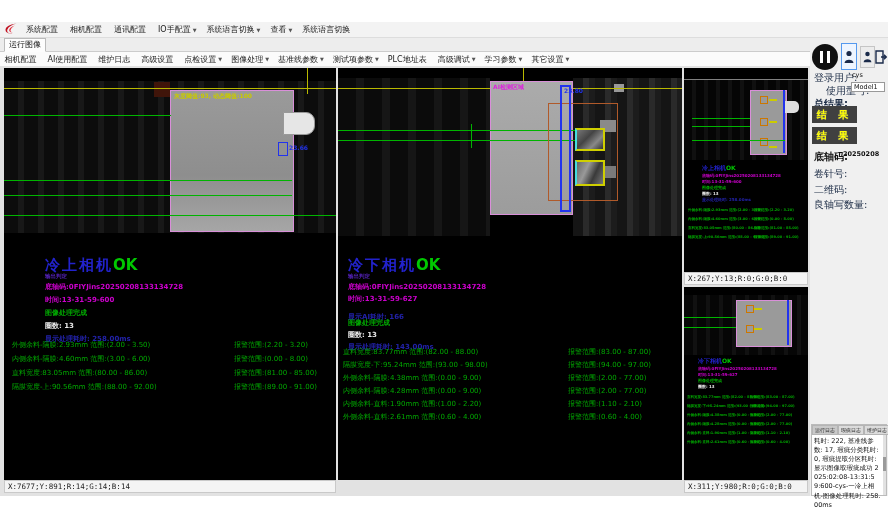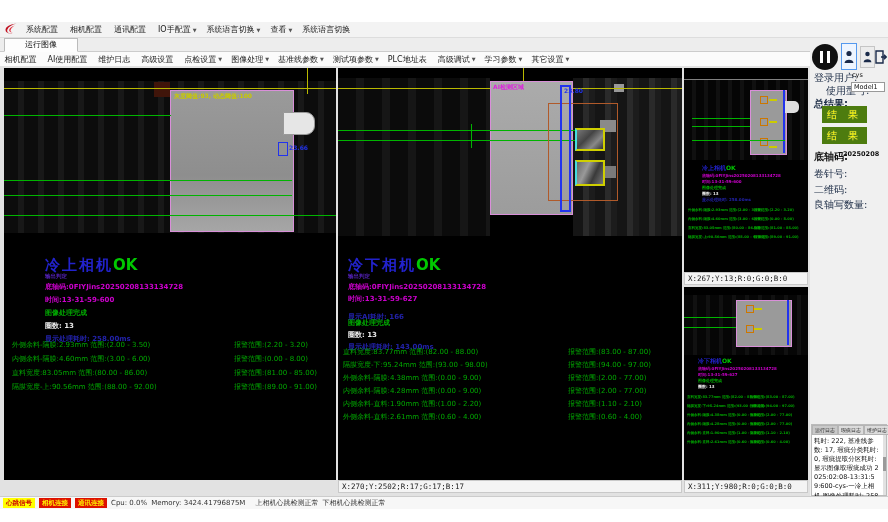--- a/index.html
+++ b/index.html
@@ -7,41 +7,41 @@
   .abs{position:absolute}
   .txt{position:absolute;white-space:nowrap}
   
   .titlebar{position:absolute;left:0;top:0;width:888px;height:22px;background:#fff}
   .title-text{position:absolute;left:6px;top:11px;font-size:7.5px;color:#444}
   .winctl{position:absolute;top:9px;font-size:8px;color:#777;width:14px;text-align:center;cursor:default}
   .menubar{position:absolute;left:0;top:22px;width:888px;height:15px;background:#f3f3f3;border-bottom:1px solid #ddd;display:flex;align-items:center}
   .menu-item{font-size:8px;color:#1a1a1a;padding:0 5px;display:flex;align-items:center}
   .arrow{font-size:5px;color:#555;margin-left:2px}
   .tabrow{position:absolute;left:0;top:38px;width:888px;height:13px;background:#ededed;border-bottom:1px solid #ccc}
-  .tab{position:absolute;left:4px;top:0;height:12px;background:#fdfdfd;border:1px solid #bbb;border-bottom:1px solid #fdfdfd;font-size:8px;color:#111;padding:0 20px;line-height:12px}
+  .tab{position:absolute;left:4px;top:0;height:12px;background:#fdfdfd;border:1px solid #bbb;border-bottom:1px solid #fdfdfd;font-size:8px;color:#111;padding:0 4px;line-height:12px}
   .toolbar{position:absolute;left:0;top:52px;width:810px;height:14px;background:#fbfbfb;border-bottom:1px solid #ddd;display:flex;align-items:center}
   .tool-item{font-size:8px;color:#1a1a1a;padding:0 4.5px;display:flex;align-items:center}
   
   .main-bg{position:absolute;left:0;top:66px;width:810px;height:430px;background:#e2e2e2}
   .view{position:absolute;background:#000;overflow:hidden}
   .vstatus{position:absolute;background:#f4f4f4;border:1px solid #c9c9c9;font-family:"DejaVu Sans Mono",monospace;font-size:7.5px;color:#222;line-height:11px;padding-left:3px;box-sizing:border-box}
   .hline{position:absolute;height:1px}
   .vline{position:absolute;width:1px}
   .g{background:#00b400}.y{background:#b9b900}
   .ov{position:absolute;white-space:nowrap;font-weight:bold;font-size:7px}
   .c-mag{color:#cc00cc}.c-grn{color:#00a800}.c-wht{color:#e8e8e8}.c-dblu{color:#2222aa}.c-blu{color:#2233ee}
   .cam-title{position:absolute;white-space:nowrap;font-size:15px;font-weight:bold;color:#2222cc;letter-spacing:2px}
   .cam-ok{color:#00c800;letter-spacing:0}
   .meas{position:absolute;white-space:nowrap;font-size:7px;color:#00a800}
   .block{position:absolute;border:1px solid #d98fd9}
   
   .sidebar{position:absolute;left:810px;top:40px;width:78px;height:456px;background:#f0f0f0}
   .sb-label{position:absolute;font-size:10px;color:#1b2b45;white-space:nowrap}
   .sb-value{position:absolute;font-size:6.5px;color:#111;white-space:nowrap}
-  .result{position:absolute;left:12px;width:45px;height:17px;background:#4d7c0f;color:#ffff00;font-weight:normal;font-size:10px;letter-spacing:4px;text-align:center;line-height:17px;text-shadow:0 0 1px #999}
+  .result{position:absolute;left:2px;width:45px;height:17px;background:#404040;color:#ffff00;font-weight:bold;font-size:10px;letter-spacing:4px;text-align:center;line-height:17px;text-shadow:0 0 1px #999}
   .logpanel{position:absolute;left:1px;top:384px;width:76px;height:72px;background:#fff;border:1px solid #bbb;box-sizing:border-box}
   .logtab{font-size:5px;color:#222;background:#dcdcdc;border:1px solid #b5b5b5;padding:1px 2px;white-space:nowrap}
   .logtxt{font-size:6.5px;color:#111;line-height:1.4;padding:2px 5px 2px 2px;word-break:break-all}
   
   .statusbar{position:absolute;left:0;top:496px;width:888px;height:13px;background:#f7f7f7;border-top:1px solid #ccc;display:flex;align-items:center;gap:4px;padding-left:3px;box-sizing:border-box}
   .badge{font-size:6.5px;font-weight:bold;padding:0 3px;line-height:10px}
   .badge-y{background:#ffff00;color:#cc0000}
   .badge-r{background:#dd1100;color:#ffee00}
   .sb-text{font-size:7px;color:#333;white-space:nowrap}
   .mini-ov{position:absolute;white-space:nowrap;font-weight:bold}
@@ -169,20 +169,21 @@
     <div class="ov c-dblu" style="left:41px;top:266px">显示处理耗时: 258.00ms</div>
     <div class="meas" style="left:8px;top:272px">外侧余料-隔膜:2.93mm 范围:(2.00 - 3.50)</div>
     <div class="meas" style="left:230px;top:272px">报警范围:(2.20 - 3.20)</div>
     <div class="meas" style="left:8px;top:286px">内侧余料-隔膜:4.60mm 范围:(3.00 - 6.00)</div>
     <div class="meas" style="left:230px;top:286px">报警范围:(0.00 - 8.00)</div>
     <div class="meas" style="left:8px;top:300px">直料宽度:83.05mm 范围:(80.00 - 86.00)</div>
     <div class="meas" style="left:230px;top:300px">报警范围:(81.00 - 85.00)</div>
     <div class="meas" style="left:8px;top:314px">隔膜宽度-上:90.56mm 范围:(88.00 - 92.00)</div>
     <div class="meas" style="left:230px;top:314px">报警范围:(89.00 - 91.00)</div>
   </div>
+  <div class="vstatus" style="left:4px;top:480px;width:332px;height:13px">X:7677;Y:891;R:14;G:14;B:14</div>
 
   <div class="view" style="left:338px;top:68px;width:344px;height:412px">
     <div class="abs" style="left:0;top:10px;width:152px;height:158px;background:repeating-linear-gradient(90deg,#0b0b0b 0 18px,#161616 18px 26px)"></div>
     <div class="abs" style="left:235px;top:10px;width:109px;height:158px;background:repeating-linear-gradient(90deg,#151515 0 10px,#2a2a2a 10px 16px,#1c1c1c 16px 22px)"></div>
     <div class="abs" style="left:262px;top:52px;width:16px;height:12px;background:#8a8a8a"></div>
     <div class="abs" style="left:262px;top:98px;width:16px;height:12px;background:#7a7a7a"></div>
     <div class="abs" style="left:276px;top:16px;width:10px;height:8px;background:#999"></div>
     <div class="hline y" style="left:0;top:20px;width:344px"></div>
     <div class="vline y" style="left:185px;top:0;height:26px"></div>
     <div class="block" style="left:152px;top:13px;width:81px;height:132px;background:linear-gradient(180deg,#ababab,#9c9c9c)"></div>
@@ -209,21 +210,20 @@
     <div class="meas" style="left:230px;top:292px">报警范围:(94.00 - 97.00)</div>
     <div class="meas" style="left:5px;top:305px">外侧余料-隔膜:4.38mm 范围:(0.00 - 9.00)</div>
     <div class="meas" style="left:230px;top:305px">报警范围:(2.00 - 77.00)</div>
     <div class="meas" style="left:5px;top:318px">内侧余料-隔膜:4.28mm 范围:(0.00 - 9.00)</div>
     <div class="meas" style="left:230px;top:318px">报警范围:(2.00 - 77.00)</div>
     <div class="meas" style="left:5px;top:331px">内侧余料-直料:1.90mm 范围:(1.00 - 2.20)</div>
     <div class="meas" style="left:230px;top:331px">报警范围:(1.10 - 2.10)</div>
     <div class="meas" style="left:5px;top:344px">外侧余料-直料:2.61mm 范围:(0.60 - 4.00)</div>
     <div class="meas" style="left:230px;top:344px">报警范围:(0.60 - 4.00)</div>
   </div>
-  <div class="vstatus" style="left:338px;top:480px;width:344px;height:13px">X:270;Y:2502;R:17;G:17;B:17</div>
 
   <div class="view" style="left:684px;top:68px;width:124px;height:204px">
     <div class="hline" style="left:0;top:11px;width:124px;background:#808080"></div>
     <div class="abs" style="left:0;top:12px;width:124px;height:80px;background:repeating-linear-gradient(90deg,#050505 0 8px,#101010 8px 12px)"></div>
     <div class="block" style="left:66px;top:22px;width:35px;height:63px;background:#9a9a9a"></div>
     <div class="abs" style="left:76px;top:28px;width:6px;height:6px;border:1px solid #cc7700"></div>
     <div class="abs" style="left:85px;top:31px;width:8px;height:2px;background:#cccc00"></div>
     <div class="abs" style="left:76px;top:50px;width:6px;height:6px;border:1px solid #cc7700"></div>
     <div class="abs" style="left:85px;top:53px;width:8px;height:2px;background:#cccc00"></div>
     <div class="abs" style="left:76px;top:70px;width:6px;height:6px;border:1px solid #cc7700"></div>
@@ -327,23 +327,14 @@
       <div class="logtxt">
         <span>耗时: 222, 基准线参数: 17, 瑕疵分类耗时: 0, 瑕疵提取分区耗时: 显示图像取瑕疵成功</span>
         <span>2025:02:08-13:31:59:600-cys-一冷上相机-图像处理耗时: 258.00ms</span>
       </div>
       <div class="abs" style="right:0;top:10px;width:3px;height:60px;background:#e2e2e2">
         <div class="abs" style="left:0;top:22px;width:3px;height:14px;background:#9a9a9a"></div>
       </div>
     </div>
   </div>
 
-  <div class="statusbar">
-    <span class="badge badge-y">心跳信号</span>
-    <span class="badge badge-r">相机连接</span>
-    <span class="badge badge-r">通讯连接</span>
-    <span class="sb-text">Cpu: 0.0%</span>
-    <span class="sb-text">Memory: 3424.41796875M</span>
-    <span class="sb-text" style="margin-left:6px">上相机心跳检测正常</span>
-    <span class="sb-text">下相机心跳检测正常</span>
-  </div>
 
 </div>
 
 </body></html>

